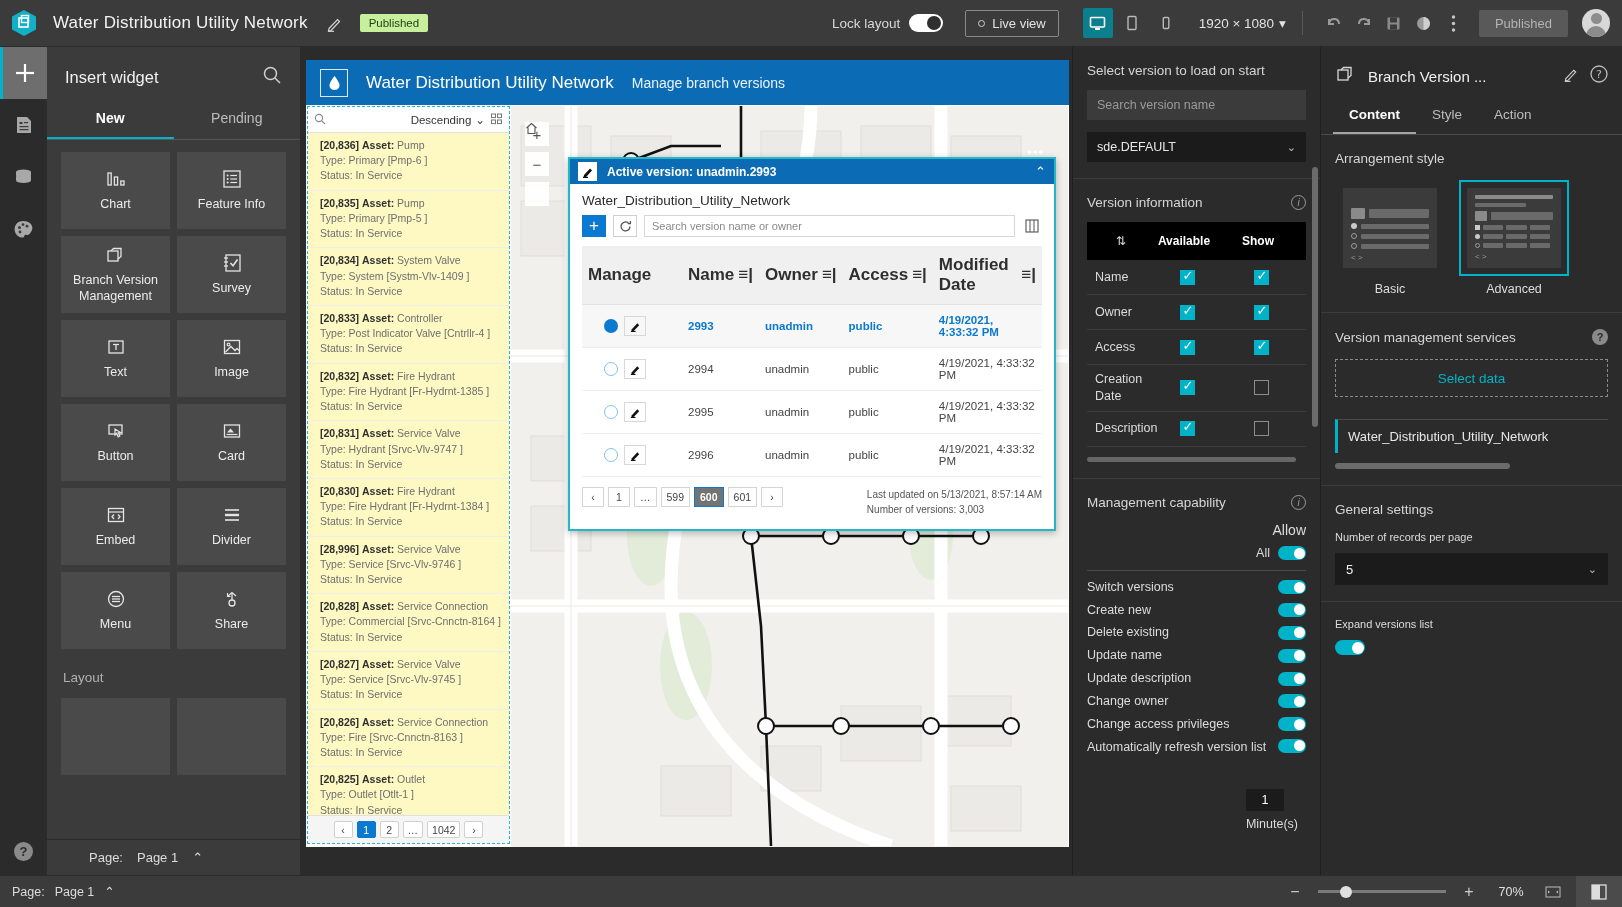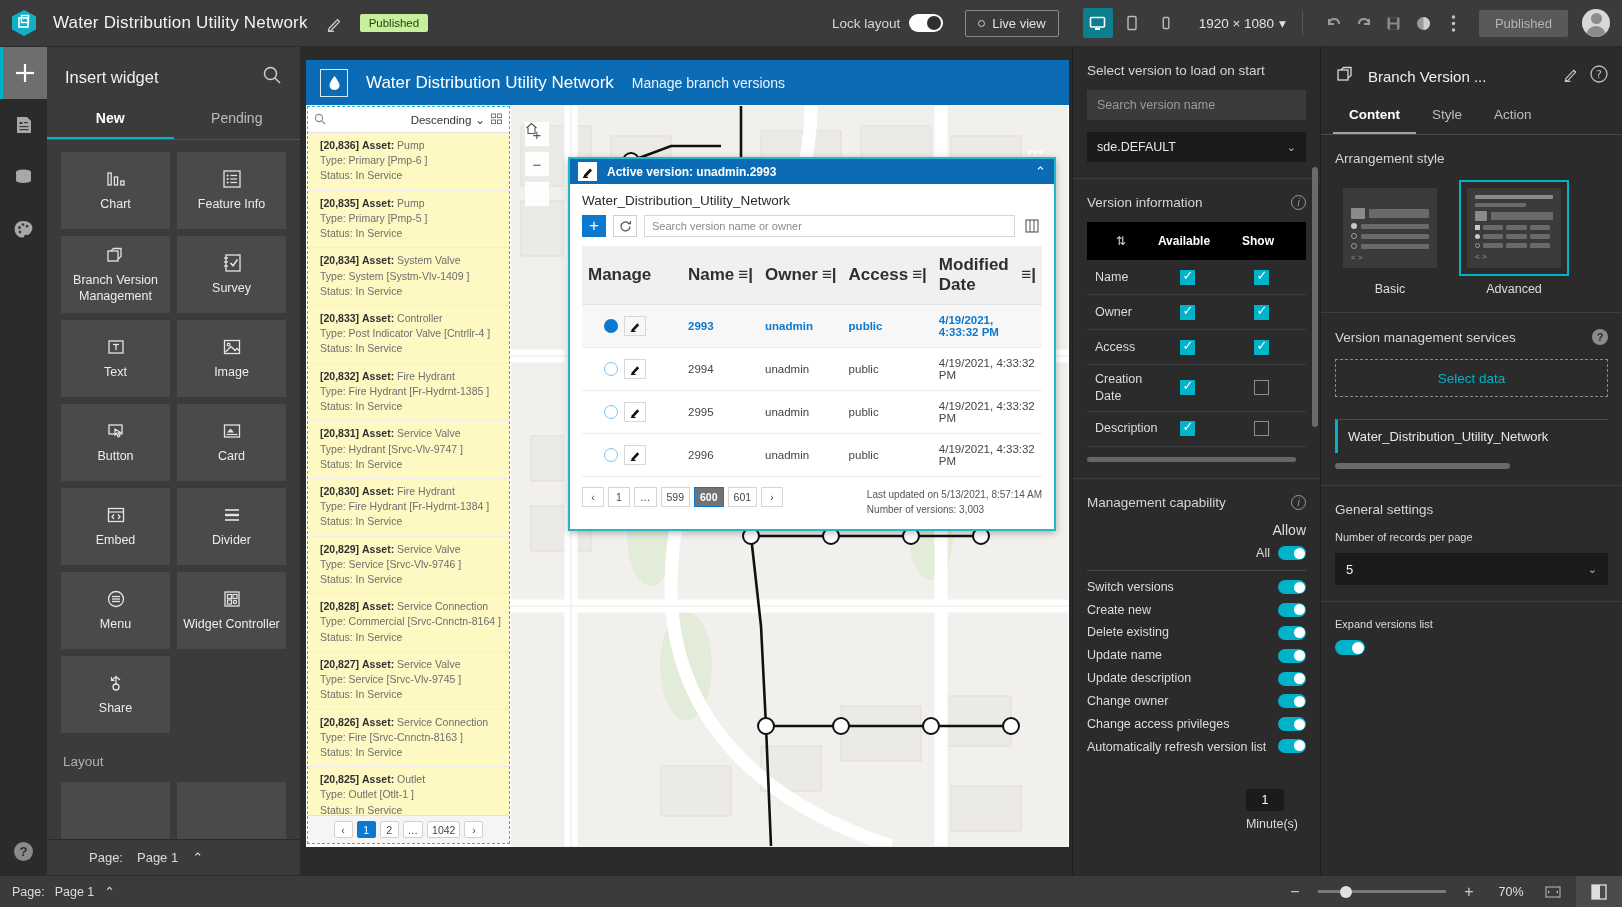--- a/index.html
+++ b/index.html
@@ -483,30 +483,20 @@
           <span class="lbl">Divider</span>
         </div>
         <div class="wcard">
           <svg width="22" height="22" viewBox="0 0 22 22">
               <circle cx="11" cy="11" r="7.5" fill="none" stroke="#e4e4e4" stroke-width="1.3"></circle>
               <line x1="7" y1="8.5" x2="15" y2="8.5" stroke="#e4e4e4" stroke-width="1.3"></line>
               <line x1="7" y1="11" x2="15" y2="11" stroke="#e4e4e4" stroke-width="1.3"></line>
               <line x1="7" y1="13.5" x2="15" y2="13.5" stroke="#e4e4e4" stroke-width="1.3"></line>
             </svg>
           <span class="lbl">Menu</span>
-        </div>
-        <div class="wcard">
-          <svg width="22" height="22" viewBox="0 0 22 22">
-              <rect x="4" y="4" width="14" height="14" fill="none" stroke="#e4e4e4" stroke-width="1.3"></rect>
-              <rect x="6.5" y="6.5" width="4" height="4" fill="none" stroke="#e4e4e4" stroke-width="1.2"></rect>
-              <rect x="12" y="6.5" width="4" height="4" fill="none" stroke="#e4e4e4" stroke-width="1.2"></rect>
-              <rect x="6.5" y="12" width="4" height="4" fill="none" stroke="#e4e4e4" stroke-width="1.2"></rect>
-              <circle cx="14" cy="14" r="1.6" fill="none" stroke="#e4e4e4" stroke-width="1.2"></circle>
-            </svg>
-          <span class="lbl">Widget Controller</span>
         </div>
         <div class="wcard">
           <svg width="22" height="22" viewBox="0 0 22 22">
               <circle cx="11" cy="15" r="3" fill="none" stroke="#e4e4e4" stroke-width="1.3"></circle>
               <line x1="11" y1="12" x2="11" y2="5" stroke="#e4e4e4" stroke-width="1.3"></line>
               <path d="M7 8 L11 4.5 L15 8" fill="none" stroke="#e4e4e4" stroke-width="1.3"></path>
               <path d="M6.5 5 L6.5 8.5 L9.5 8.5" fill="none" stroke="#e4e4e4" stroke-width="1.1"></path>
             </svg>
           <span class="lbl">Share</span>
         </div>
@@ -591,21 +581,21 @@
                   <div class="l1"><b>[20,831]</b> <b>Asset:</b> <span>Service Valve</span></div>
                   <div class="l2">Type: Hydrant  [Srvc-Vlv-9747 ]</div>
                   <div class="l2">Status: In Service</div>
                 </div>
               <div class="fitem">
                   <div class="l1"><b>[20,830]</b> <b>Asset:</b> <span>Fire Hydrant</span></div>
                   <div class="l2">Type: Fire Hydrant  [Fr-Hydrnt-1384 ]</div>
                   <div class="l2">Status: In Service</div>
                 </div>
               <div class="fitem">
-                  <div class="l1"><b>[20,829]</b> <b>Asset:</b> <span>Service Valve</span></div>
+                  <div class="l1"><b>[28,996]</b> <b>Asset:</b> <span>Service Valve</span></div>
                   <div class="l2">Type: Service  [Srvc-Vlv-9746 ]</div>
                   <div class="l2">Status: In Service</div>
                 </div>
               <div class="fitem">
                   <div class="l1"><b>[20,828]</b> <b>Asset:</b> <span>Service Connection</span></div>
                   <div class="l2">Type: Commercial  [Srvc-Cnnctn-8164 ]</div>
                   <div class="l2">Status: In Service</div>
                 </div>
               <div class="fitem">
                   <div class="l1"><b>[20,827]</b> <b>Asset:</b> <span>Service Valve</span></div>

